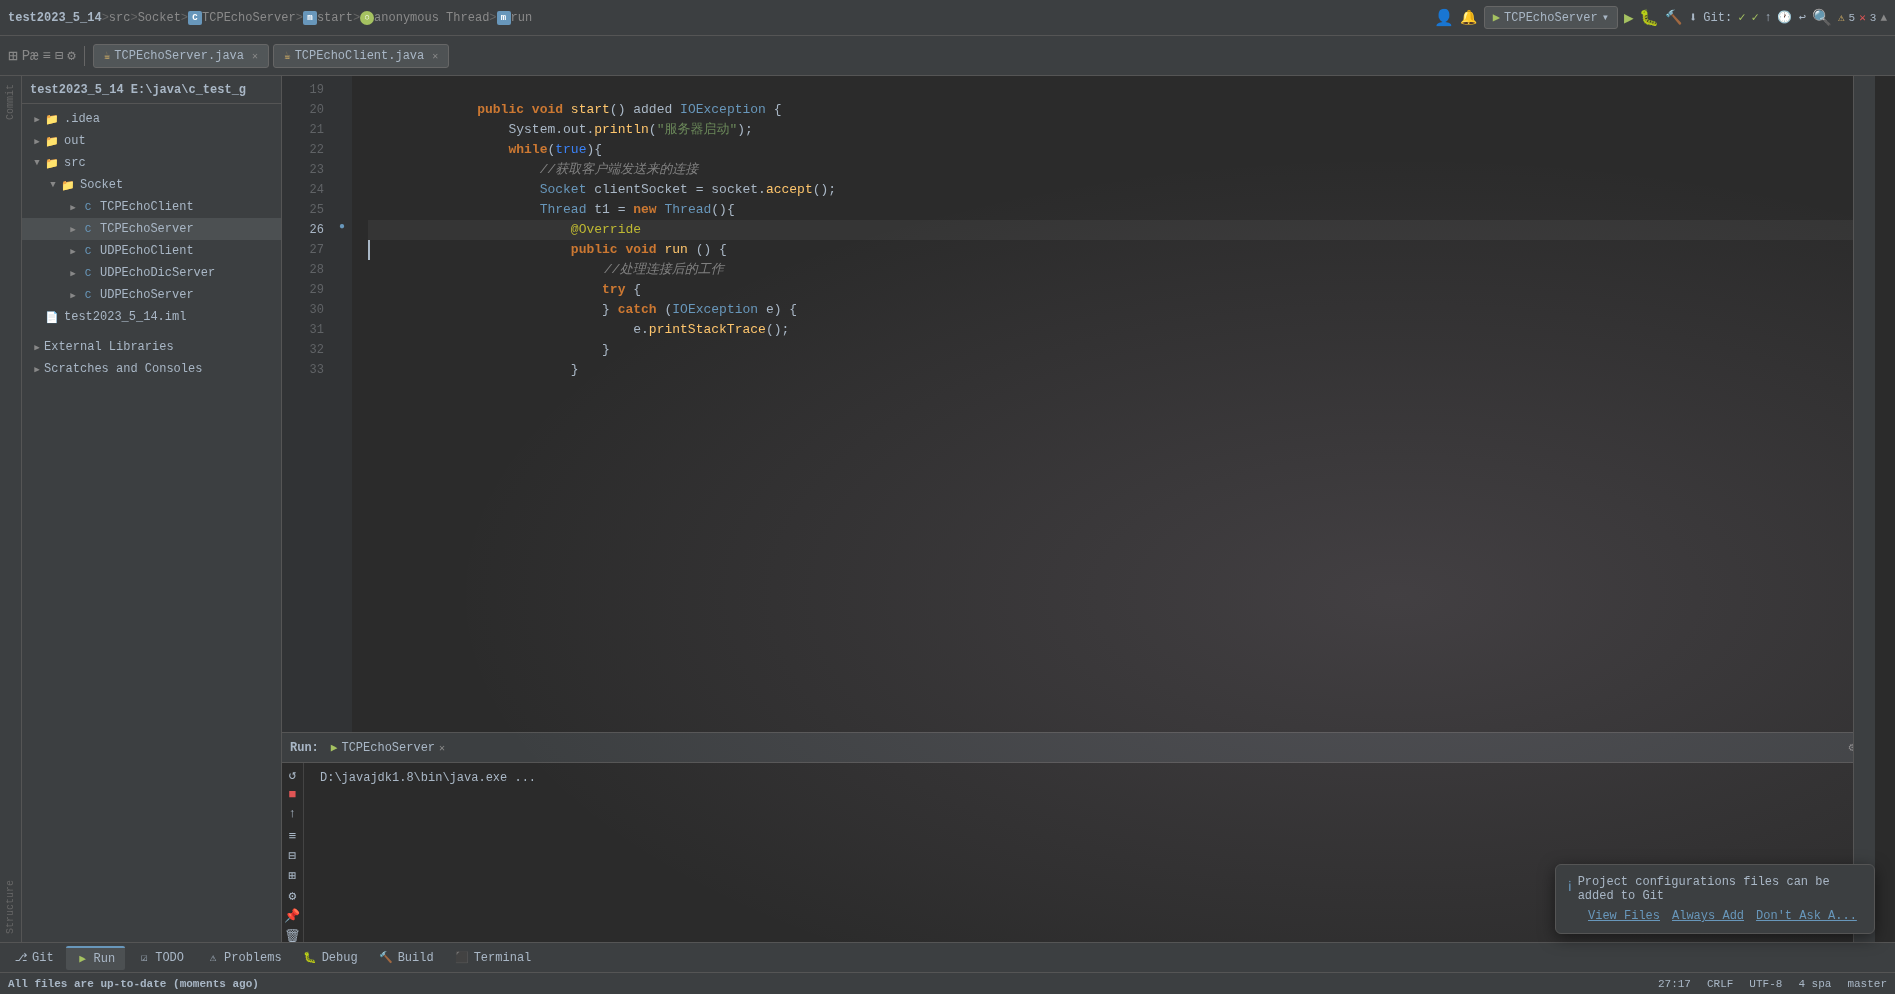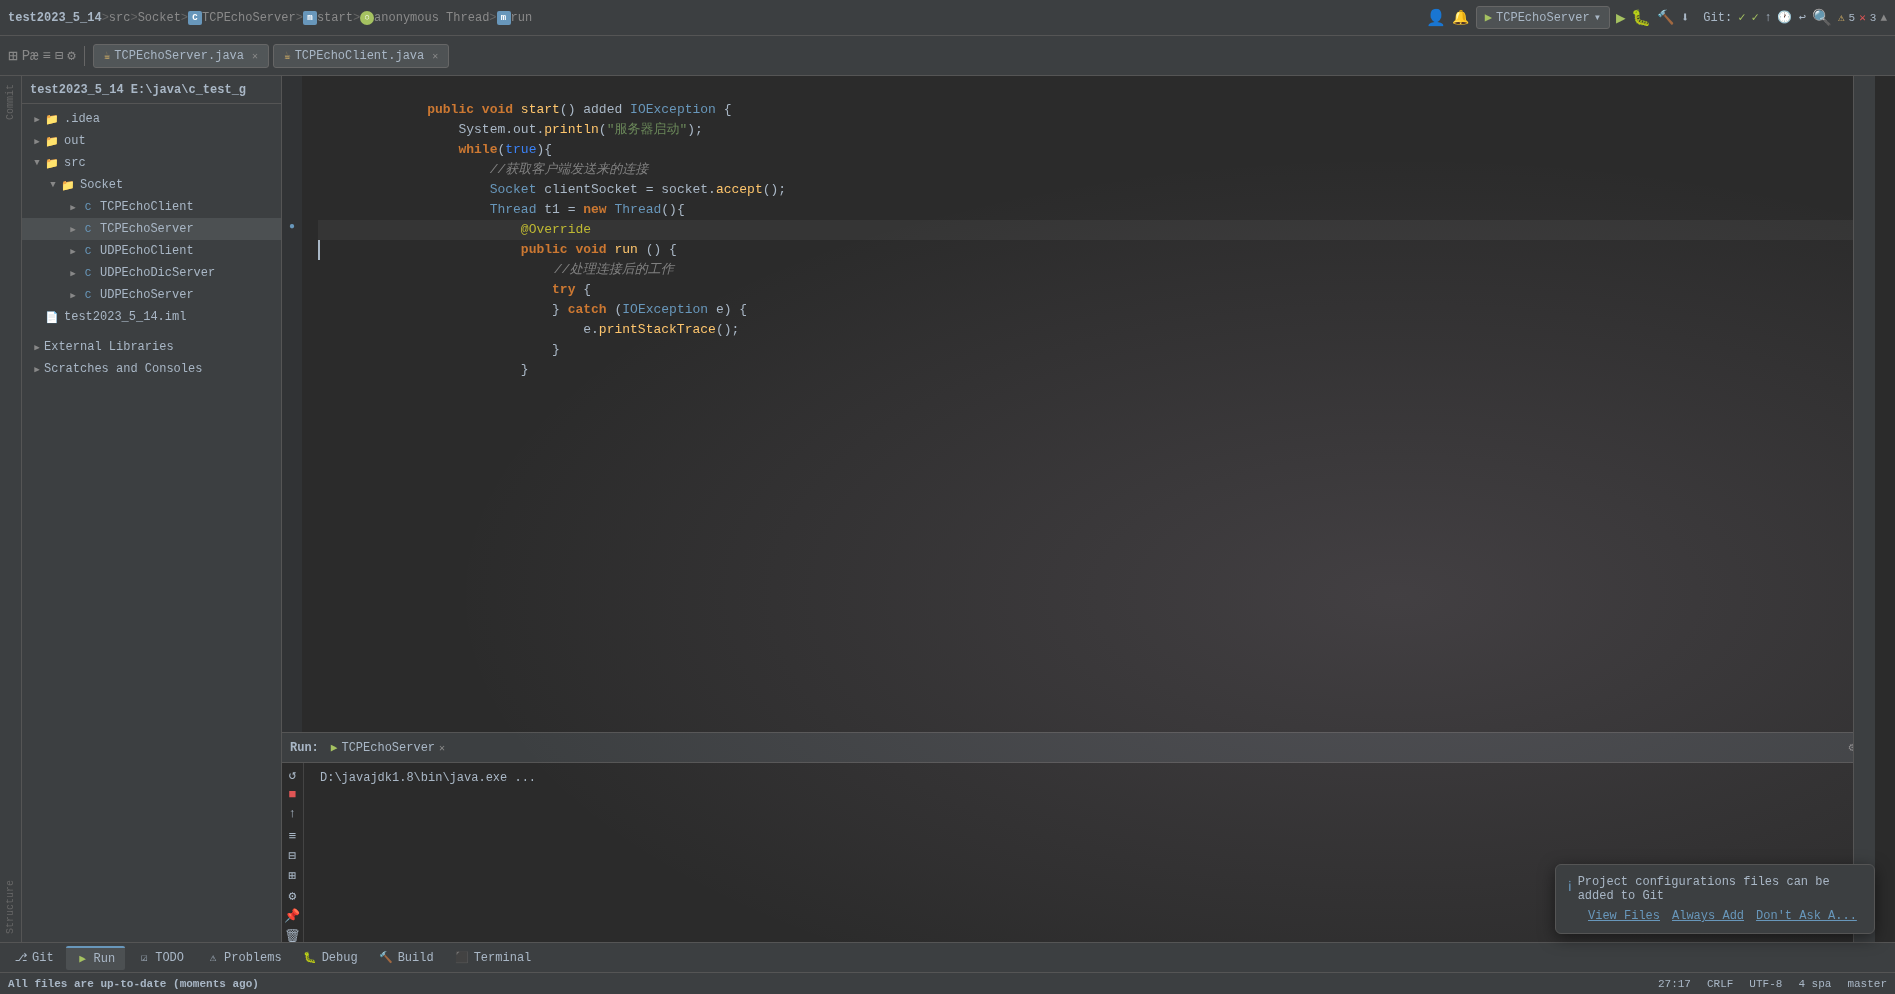--- a/index.html
+++ b/index.html
@@ -470,21 +470,21 @@
     <span style="color:#a9b7c6;font-size:14px;">🔔</span>
     <div class="run-config">
       <span style="color:#a5c261;">▶</span>
       <span>TCPEchoServer</span>
       <span>▾</span>
     </div>
     <span style="color:#a5c261;font-size:16px;">▶</span>
     <span style="color:#6897bb;font-size:16px;">🐛</span>
     <span style="font-size:14px;">🔨</span>
     <span style="font-size:14px;">⬇</span>
-    <span style="color:#a9b7c6;margin-left:8px;">Git:</span>
+    <span style="color:#a9b7c6;">Git:</span>
     <span style="color:#a5c261;">✓</span>
     <span style="color:#a5c261;">✓</span>
     <span style="color:#a9b7c6;">↑</span>
     <span style="color:#a9b7c6;">🕐</span>
     <span style="color:#a9b7c6;">↩</span>
     <span style="color:#a9b7c6;font-size:16px;">🔍</span>
     <div class="warn-err">
       <span class="warn-icon">⚠</span>
       <span>5</span>
       <span class="err-icon">✕</span>
@@ -588,20 +588,37 @@
         <span class="tree-arrow">▶</span>
         <span>Scratches and Consoles</span>
       </div>
     </div>
   </div>
 
   <div class="editor-area">
     <div class="editor-bg"></div>
     <div class="code-container">
 
+      <div class="line-numbers">
+        <div>19</div>
+        <div>20</div>
+        <div>21</div>
+        <div>22</div>
+        <div>23</div>
+        <div>24</div>
+        <div>25</div>
+        <div class="active-line">26</div>
+        <div>27</div>
+        <div>28</div>
+        <div>29</div>
+        <div>30</div>
+        <div>31</div>
+        <div>32</div>
+        <div>33</div>
+      </div>
 
       <div class="gutter">
         <div></div>
         <div></div>
         <div></div>
         <div></div>
         <div></div>
         <div></div>
         <div></div>
         <div class="exec-point">●</div>

